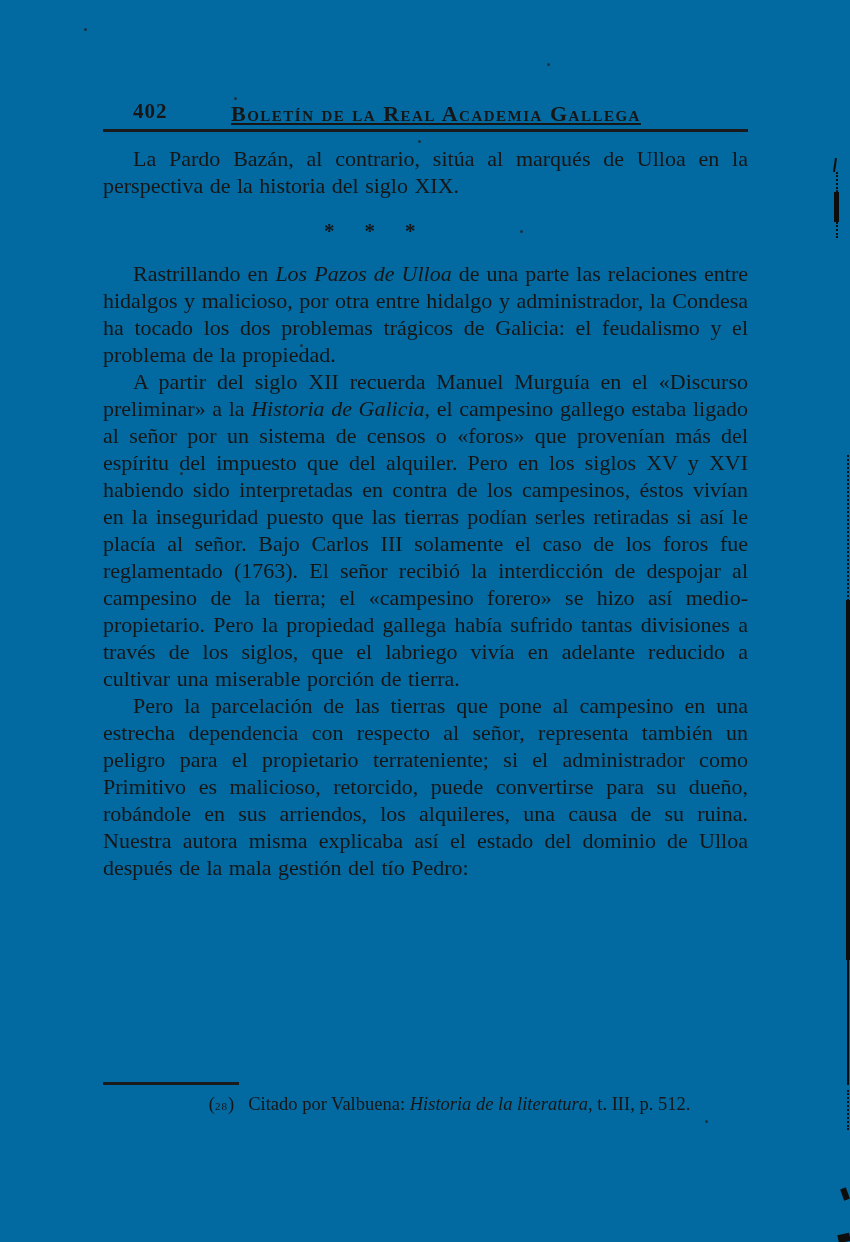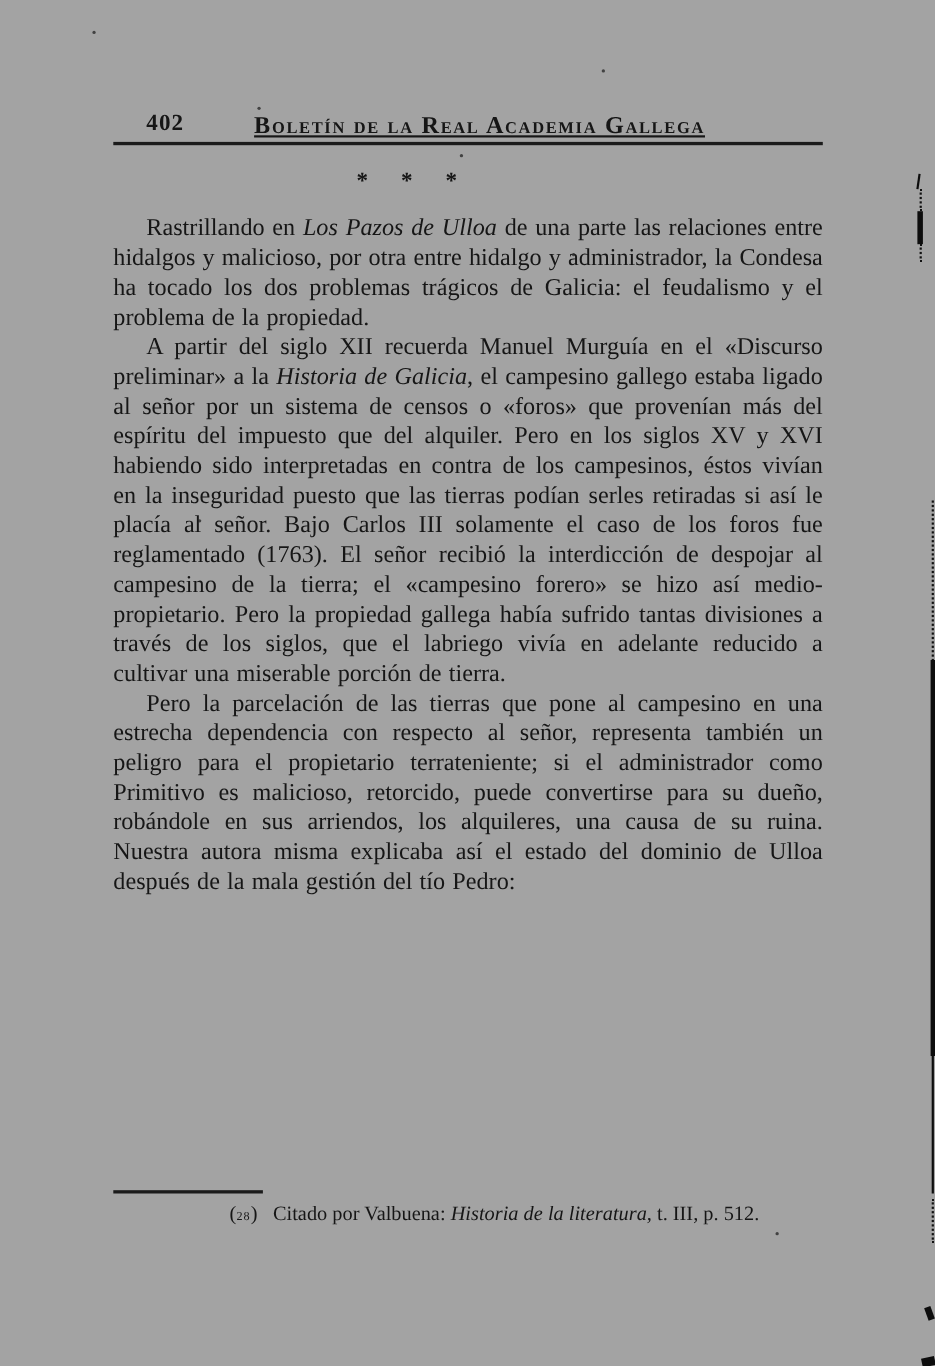--- a/index.html
+++ b/index.html
@@ -1,20 +1,20 @@
 <!DOCTYPE html>
 <html lang="es"><head>
 <meta charset="utf-8">
 <style>
   html,body{margin:0;padding:0;background:#e9e9e6;}
   .page{
     position:relative;
     width:850px;height:1242px;
     margin:0 auto;
-    background:#a3a3a3;
+    background:#0369a1;
     font-family:"Liberation Serif","DejaVu Serif",serif;
     color:#161616;
     overflow:hidden;
   }
   .content{position:absolute;left:103px;top:0;width:645px;}
   .header{position:relative;height:26px;margin-top:99px;}
   .page-num{position:absolute;left:30px;top:0;font-size:21px;font-weight:bold;letter-spacing:1px;}
   .header-title{
     position:absolute;left:128px;top:2px;
     font-variant:small-caps;font-weight:bold;
@@ -53,20 +53,23 @@
 
     <div class="header">
       <span class="page-num">402</span>
       <span class="header-title">Boletín de la Real Academia Gallega</span>
     </div>
 
     <hr class="rule">
 
 
     <div class="bodytext">
+      <div id="para-slot-0">
+          <p class="para"><span>La Pardo Bazán, al contrario, sitúa al marqués de Ulloa en la perspectiva de la historia del siglo XIX.</span></p>
+        </div>
       <div class="separator" id="separator">
           <span>*</span>
           <span>*</span>
           <span>*</span>
         </div>
       <div id="para-slot-1">
           <p class="para"><span>Rastrillando en </span><i>Los Pazos de Ulloa</i><span> de una parte las relaciones entre hidalgos y malicioso, por otra entre hidalgo y administrador, la Condesa ha tocado los dos problemas trágicos de Galicia: el feudalismo y el problema de la propiedad.</span></p>
           <p class="para"><span>A partir del siglo XII recuerda Manuel Murguía en el «Discurso preliminar» a la </span><i>Historia de Galicia</i><span>, el campesino gallego estaba ligado al señor por un sistema de censos o «foros» que provenían más del espíritu del impuesto que del alquiler. Pero en los siglos XV y XVI habiendo sido interpretadas en contra de los campesinos, éstos vivían en la inseguridad puesto que las tierras podían serles retiradas si así le placía al señor. Bajo Carlos III solamente el caso de los foros fue reglamentado (1763). El señor recibió la interdicción de despojar al campesino de la tierra; el «campesino forero» se hizo así medio-propietario. Pero la propiedad gallega había sufrido tantas divisiones a través de los siglos, que el labriego vivía en adelante reducido a cultivar una miserable porción de tierra.</span></p>
           <p class="para"><span>Pero la parcelación de las tierras que pone al campesino en una estrecha dependencia con respecto al señor, representa también un peligro para el propietario terrateniente; si el administrador como Primitivo es malicioso, retorcido, puede convertirse para su dueño, robándole en sus arriendos, los alquileres, una causa de su ruina. Nuestra autora misma explicaba así el estado del dominio de Ulloa después de la mala gestión del tío Pedro:</span></p>
         </div>

